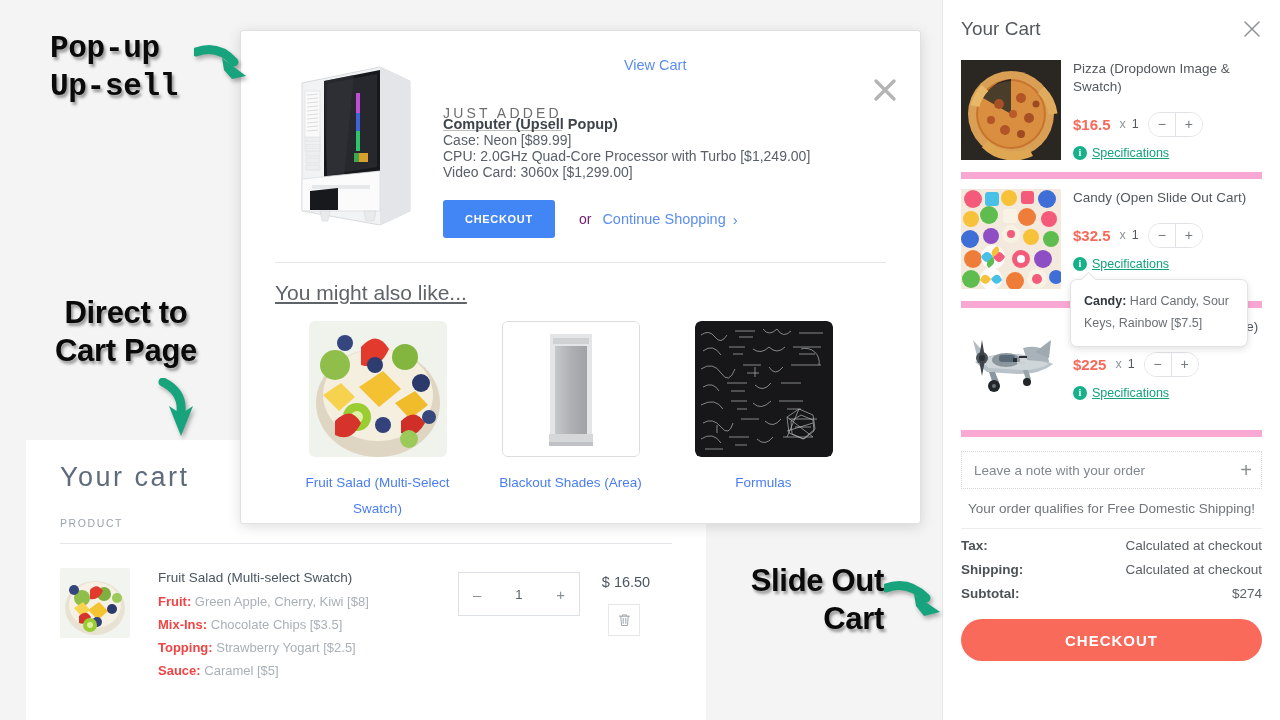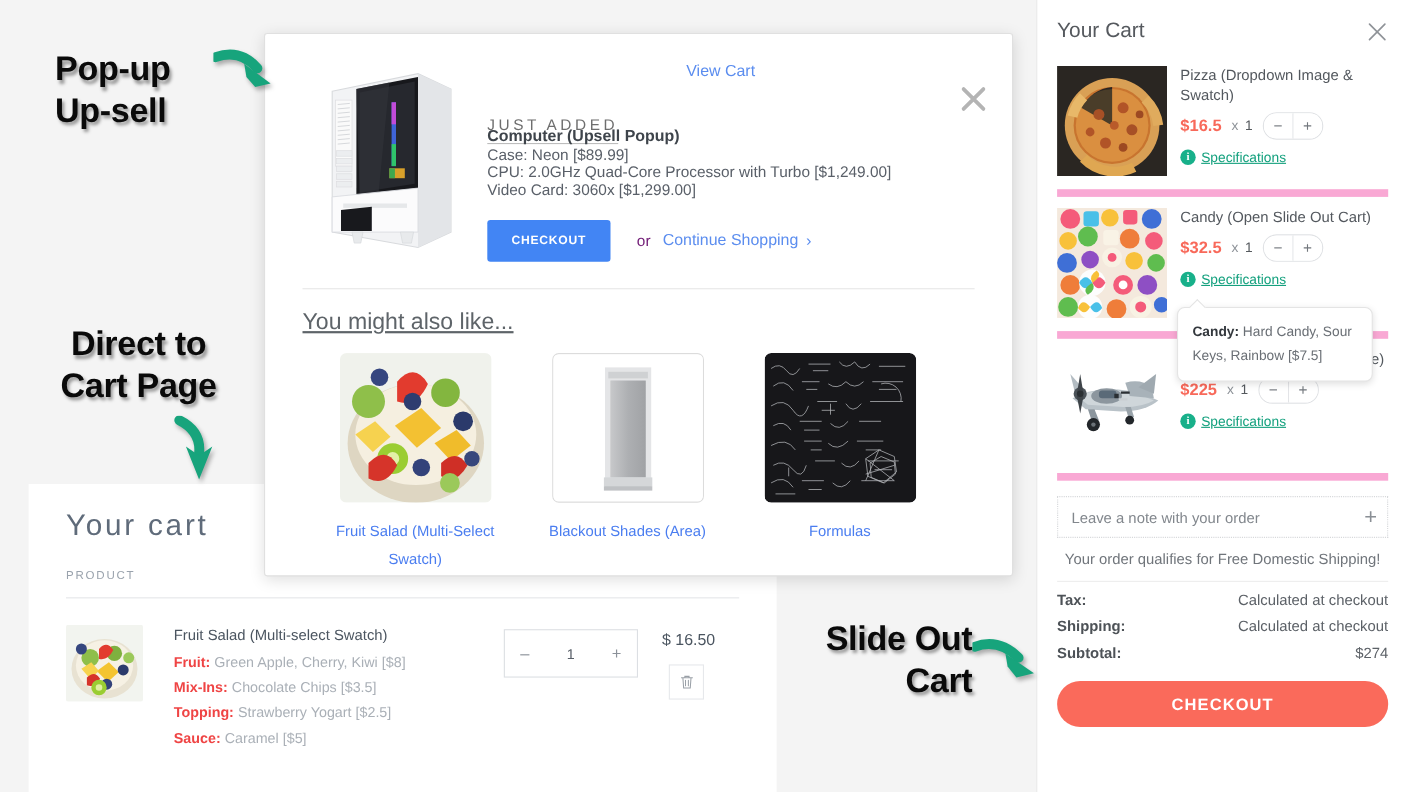--- a/index.html
+++ b/index.html
@@ -17,21 +17,21 @@
     font-family: "Liberation Sans", sans-serif;
     font-weight: bold;
     font-size: 31px;
     line-height: 1.22;
     color: #0a0a0a;
     text-shadow: 2px 3px 3px rgba(0,0,0,0.38);
     letter-spacing: -0.3px;
     z-index: 60;
     white-space: pre-line;
   }
-  #annot-popup { left: 50px; top: 44px; }
+  #annot-popup { left: 50px; top: 30px; font-family: Liberation Mono, monospace; }
   #annot-cart  { left: 36px; top: 294px; text-align: center; width: 180px;}
   #annot-slide { left: 724px; top: 562px; text-align: right; width: 160px; }
   .arrow { position: absolute; z-index: 60; filter: drop-shadow(2px 3px 2px rgba(0,0,0,0.30)); }
   #arrow-popup { left: 194px; top: 40px; }
   #arrow-cart  { left: 155px; top: 378px; }
   #arrow-slide { left: 884px; top: 578px; }
 
   
   #cart-page {
     position: absolute; left: 26px; top: 440px;
@@ -132,21 +132,21 @@
     display: flex; align-items: center; justify-content: space-between;
     padding: 18px 0 10px 0;
   }
   #slideout-title { font-size: 19px; color: #55595e; font-weight: 400; }
   #slideout-close { width: 20px; height: 20px; cursor: pointer; }
 
   .cart-item { display: flex; padding: 10px 0 12px 0; border-bottom: 7px solid #f9a8d4; position: relative; }
   .ci-thumb { width: 100px; height: 100px; flex: 0 0 100px; overflow: hidden; }
   .ci-body { flex: 1 1 auto; padding-left: 12px; }
   .ci-name { font-size: 13.5px; color: #53585e; line-height: 1.33; }
-  .ci-pricerow { display: flex; align-items: center; margin-top: 6px; }
+  .ci-pricerow { display: flex; align-items: center; margin-top: 16px; }
   .ci-price { font-size: 15px; font-weight: bold; color: #f8695a; }
   .ci-x { font-size: 12.5px; color: #8d9298; margin: 0 6px 0 9px; }
   .ci-qty { font-size: 12.5px; color: #55595e; margin-right: 9px; }
   .stepper {
     display: inline-flex; align-items: center;
     border: 1px solid #e0e2e5; border-radius: 14px; height: 25px; overflow: hidden;
   }
   .stepper button {
     width: 26px; height: 23px; border: none; background: #fff; cursor: pointer;
     color: #73787e; font-size: 14px; line-height: 1;

